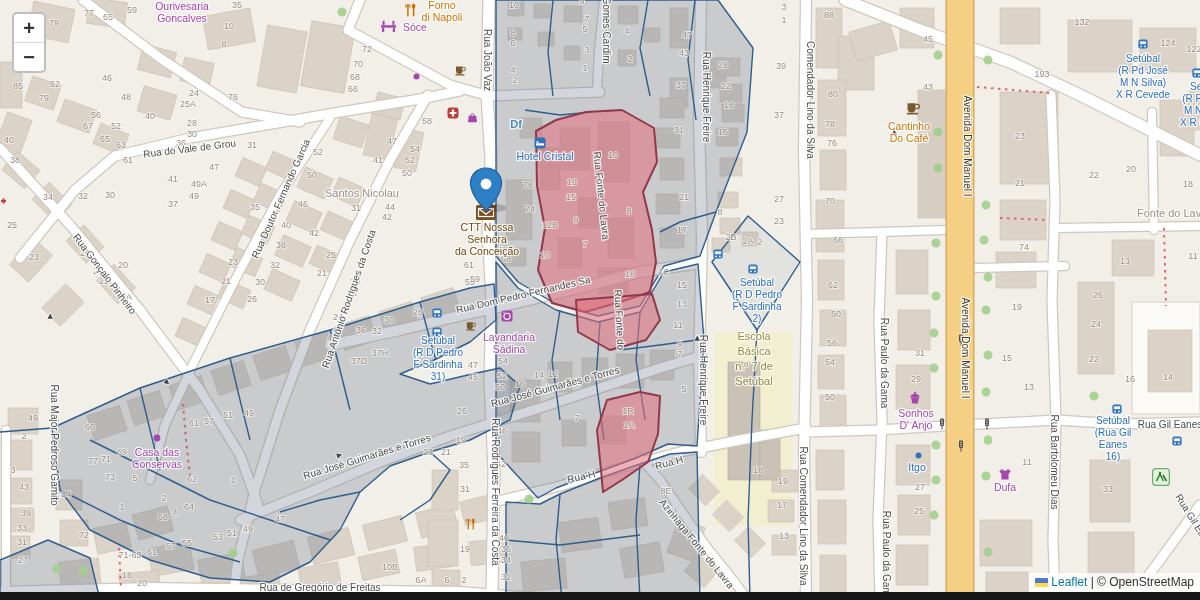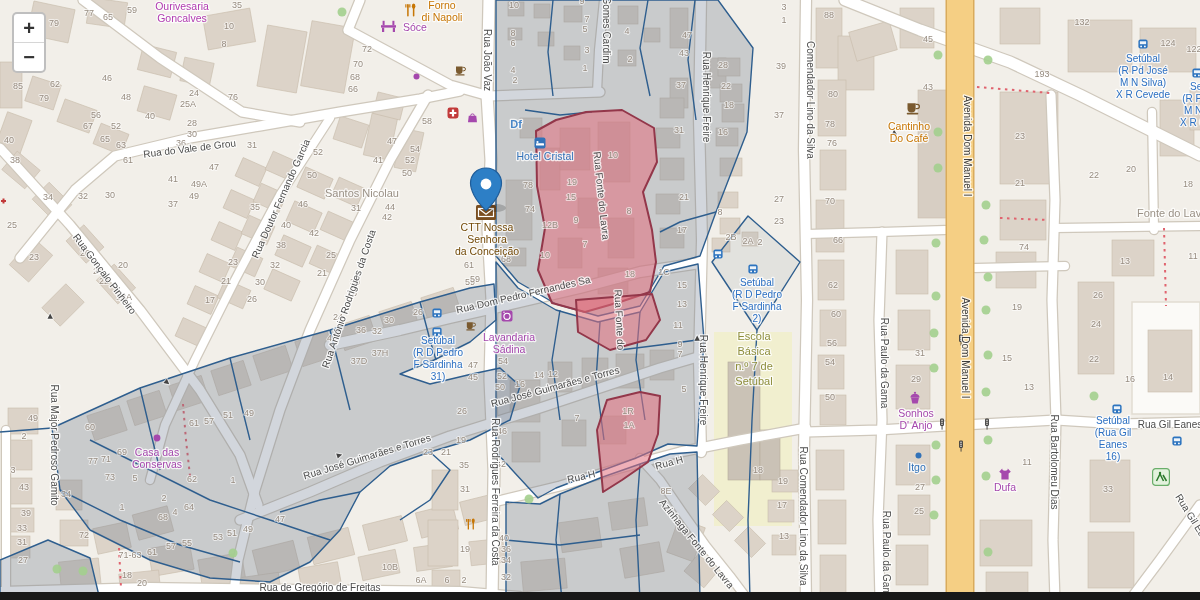--- a/index.html
+++ b/index.html
@@ -792,15 +792,16 @@
     <circle cx="486" cy="184" r="5.4" fill="#ffffff"></circle>
   </g>
 </svg>
 
 <div id="zoomctl">
   <div class="zbtn">+</div>
   <div class="zsep"></div>
   <div class="zbtn">−</div>
 </div>
 
+<div id="attrib"><span class="flag"><span class="b"></span><span class="y"></span></span><a href="#" class="lf">Leaflet</a><span> | </span><a href="#" class="osm">© OpenStreetMap</a></div>
 
 <div id="botbar"></div>
 </div>
 
 </body></html>

